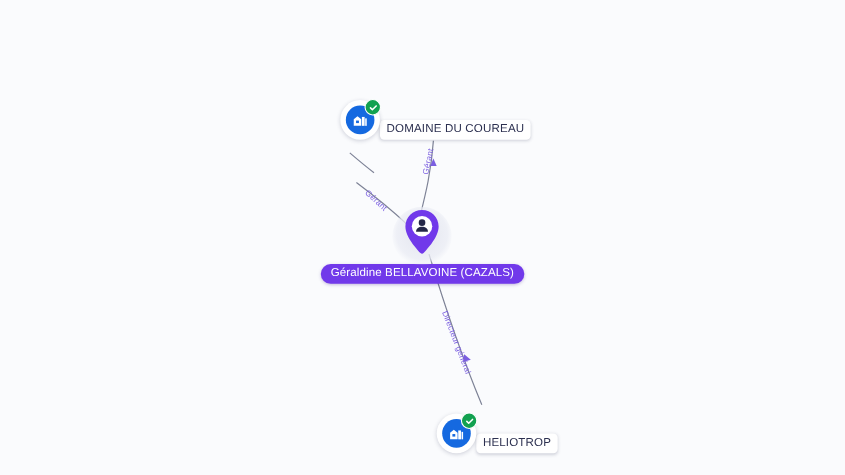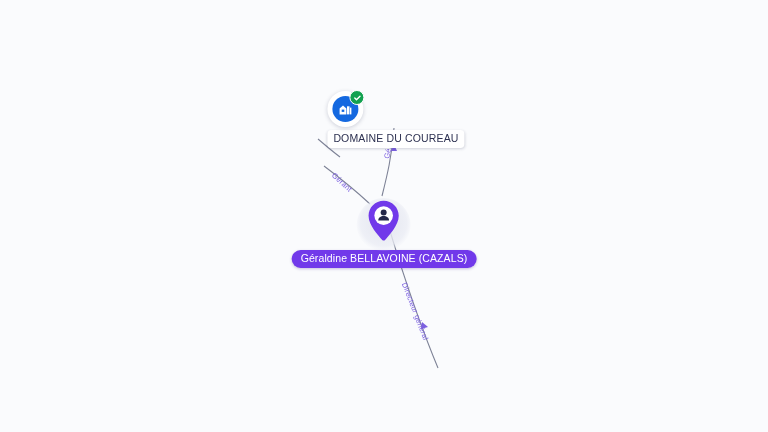--- a/index.html
+++ b/index.html
@@ -26,22 +26,21 @@
     inset: 0;
     width: 768px;
     height: 432px;
     pointer-events: none;
   }
 
   
   .node {
     position: absolute;
     display: flex;
-    flex-direction: column;
-    align-items: flex-start;
+    align-items: flex-end;
     transform: translate(-50%, 0);
   }
   .node-icon-wrap {
     position: relative;
     width: 36px;
     height: 36px;
     border-radius: 50%;
     background: #ffffff;
     box-shadow: 0 1px 4px rgba(40,45,80,0.22);
     display: flex;
@@ -177,22 +176,40 @@
       <div class="verified-badge">
         <svg width="8" height="8" viewBox="0 0 8 8">
           <path d="M1.4 4.1 L3.1 5.8 L6.6 2.3" fill="none" stroke="#ffffff" stroke-width="1.4" stroke-linecap="round" stroke-linejoin="round"></path>
         </svg>
       </div>
     </div>
     <div class="node-label">DOMAINE DU COUREAU</div>
   </div>
 
 
-
-  <div class="person-node" style="left:384px; top:198px;">
+  <div class="node" style="left:452px; top:376px;">
+    <div class="node-icon-wrap">
+      <div class="node-icon-circle">
+        <svg width="16" height="16" viewBox="0 0 16 16">
+          <path d="M2.2 13.4 L2.2 7.4 L5.6 4.6 L9.0 7.4 L9.0 13.4 Z" fill="#ffffff"></path>
+          <rect x="9.6" y="5.3" width="2.5" height="8.1" fill="#ffffff"></rect>
+          <rect x="12.6" y="6.6" width="1.4" height="6.8" fill="#ffffff"></rect>
+          <rect x="4.3" y="8.6" width="2.6" height="2.3" fill="#1569e0"></rect>
+        </svg>
+      </div>
+      <div class="verified-badge">
+        <svg width="8" height="8" viewBox="0 0 8 8">
+          <path d="M1.4 4.1 L3.1 5.8 L6.6 2.3" fill="none" stroke="#ffffff" stroke-width="1.4" stroke-linecap="round" stroke-linejoin="round"></path>
+        </svg>
+      </div>
+    </div>
+    <div class="node-label">HELIOTROP</div>
+  </div>
+
+  <div class="person-node" style="left:384px; top:188px;">
     <div class="person-halo">
       <div class="pin">
         <svg width="34" height="44" viewBox="0 0 34 44">
           <path d="M17 1.8 C8.6 1.8 1.9 8.5 1.9 16.8 C1.9 26.4 12.0 37.0 15.6 41.0 C16.4 41.8 17.6 41.8 18.4 41.0 C22.0 37.0 32.1 26.4 32.1 16.8 C32.1 8.5 25.4 1.8 17 1.8 Z" fill="#7139ea"></path>
           <circle cx="17" cy="16.6" r="9.3" fill="#ffffff"></circle>
           <g>
             <circle cx="17" cy="13.4" r="3.0" fill="#232748"></circle>
             <path d="M11.6 21.6 C11.6 18.6 14.0 17.1 17 17.1 C20.0 17.1 22.4 18.6 22.4 21.6 Z" fill="#232748"></path>
           </g>
         </svg>

